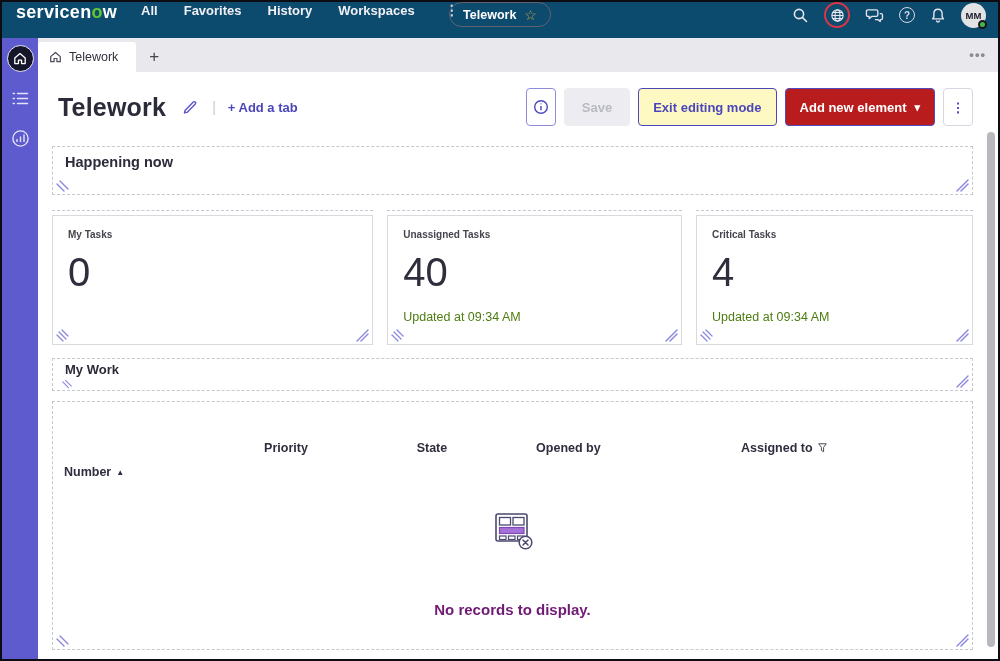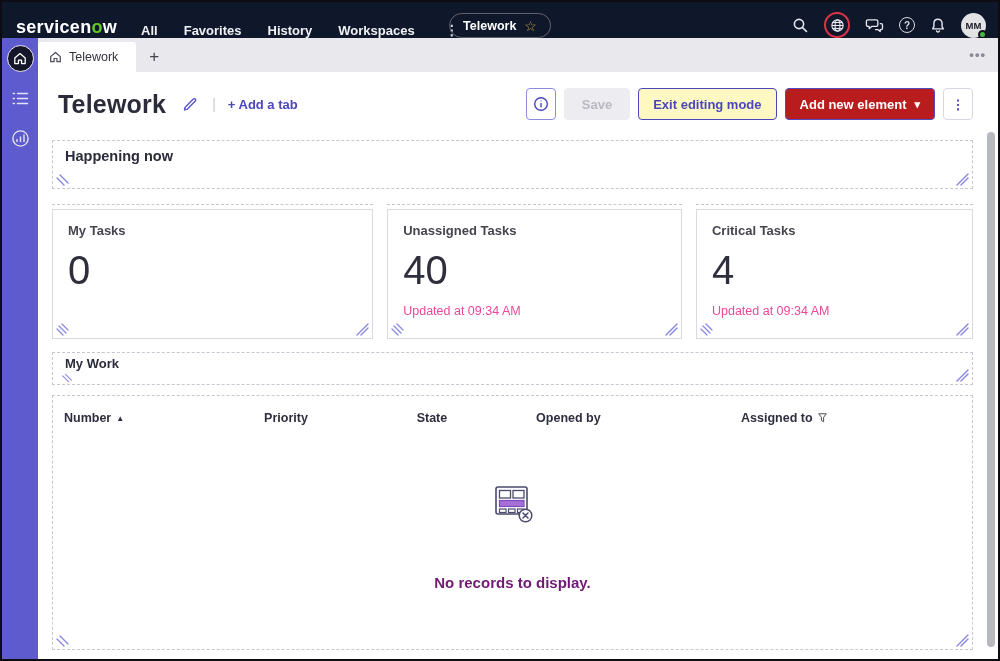--- a/index.html
+++ b/index.html
@@ -1,21 +1,21 @@
 <!DOCTYPE html>
 <html><head>
 <meta charset="utf-8">
 <style>
   * { margin:0; padding:0; box-sizing:border-box; }
   body { font-family:"Liberation Sans", sans-serif; background:#fff; }
   .screen { width:1000px; height:661px; border:2px solid #0c0c12; background:#fff;
             display:flex; flex-direction:column; overflow:hidden; position:relative; }
 
   
-  .topbar { flex:0 0 36px; background:#0f172a; display:flex; align-items:flex-end;
+  .topbar { flex:0 0 36px; background:#0c4a6e; display:flex; align-items:flex-start;
             padding:0 12px 0 14px; position:relative; color:#f0f0f5; }
   .logo { font-size:18px; font-weight:bold; letter-spacing:.3px; color:#fff; margin-right:24px; }
   .logo .green-o { color:#62c62e; }
   .topnav { display:flex; align-items:center; gap:26px; font-size:13px; font-weight:600; }
   .topnav .navitem { cursor:pointer; }
   .nav-kebab { font-size:14px; color:#d9d9e2; margin-left:4px; }
   .ws-pill { position:absolute; left:50%; transform:translateX(-50%); height:25px;
              border:1px solid #62626e; border-radius:13px; display:flex; align-items:center;
              gap:8px; padding:0 13px; }
   .ws-pill .ws-label { font-size:12.5px; font-weight:bold; color:#fff; }
@@ -54,48 +54,48 @@
 
   
   .content { flex:1; background:#fff; padding:16px 25px 6px 14px; display:flex;
              flex-direction:column; min-height:0; }
   .page-header { display:flex; align-items:center; margin:0 0 20px 6px; }
   .page-title { font-size:25px; font-weight:bold; color:#2b2b3a; letter-spacing:.2px; }
   .pencil { margin-left:16px; display:flex; }
   .ph-divider { margin:0 12px 0 14px; color:#c8c8d2; font-size:14px; }
   .add-tab-link { color:#4b46bb; font-weight:bold; font-size:13px; cursor:pointer; }
   .ph-buttons { margin-left:auto; display:flex; align-items:center; gap:8px; }
-  .btn { height:32px; border-radius:4px; font-size:13px; font-weight:bold;
+  .btn { height:38px; border-radius:4px; font-size:13px; font-weight:bold;
          display:flex; align-items:center; justify-content:center; cursor:pointer; }
   .btn-info   { width:30px; background:#fff; border:1px solid #8f8bdd; }
   .btn-disabled { background:#ededf1; border:1px solid #ededf1; color:#b9b9c3; padding:0 17px; cursor:default; }
   .btn-outline  { background:#fef9c3; border:1px solid #4b46bb; color:#4b46bb; padding:0 14px; }
   .btn-primary  { background:#b91c1c; border:1px solid #4f4ac1; color:#fff; padding:0 14px; gap:8px; }
   .btn-primary .caret { font-size:11px; }
   .btn-kebab  { width:30px; background:#fff; border:1px solid #d6d6e0; color:#4b46bb; font-size:13px; }
 
   
   .zone { border:1px dashed #c7c7d1; position:relative; background:#fff; }
   .zone-happening { height:49px; margin-bottom:15px; padding:7px 12px; }
   .zone-title { font-size:14.5px; font-weight:bold; color:#2b2b3a; }
   .zone-mywork { height:33px; margin-bottom:10px; padding:3px 12px; }
   .zone-mywork .zone-title { font-size:13px; }
 
   .cards-row { display:grid; grid-template-columns:1.09fr 1fr 0.94fr; gap:14px; margin-bottom:13px; }
   .card-cell { border-top:1px dashed #c7c7d1; padding-top:4px; }
   .card { background:#fff; border:1px solid #d9d9e0; height:130px; position:relative;
           padding:13px 15px; }
-  .card-title { font-size:13px; font-weight:600; color:#45454f; }
+  .card-title { font-size:10px; font-weight:600; color:#45454f; }
   .card-value { font-size:40px; font-weight:300; color:#2e2e3c; margin-top:12px; line-height:1; }
-  .card-updated { position:absolute; left:15px; bottom:20px; font-size:12.5px; color:#ec4899; }
+  .card-updated { position:absolute; left:15px; bottom:20px; font-size:12.5px; color:#4d7c0f; }
 
   .zone-table { flex:1; margin-bottom:3px; display:flex; flex-direction:column; min-height:0; }
   .table-header { display:flex; padding:15px 0 10px 0; font-size:12.5px; font-weight:bold; color:#2e2e3f; }
   .th { padding-left:8px; display:flex; align-items:center; gap:5px; }
-  .th-number { width:22.1%; padding-left:11px; }
+  .th-number { width:22.1%; padding-left:11px;margin-top:48px; }
   .th-priority { width:16.6%; }
   .th-state { width:13%; }
   .th-opened { width:22.3%; }
   .th-assigned { width:26%; }
   .sort-asc { font-size:8px; color:#2e2e3f; }
   .empty-state { flex:1; display:flex; flex-direction:column; align-items:center;
                  justify-content:center; padding-bottom:10px; }
   .empty-msg { margin-top:50px; font-size:15px; font-weight:bold; color:#701a75; }
 
   

